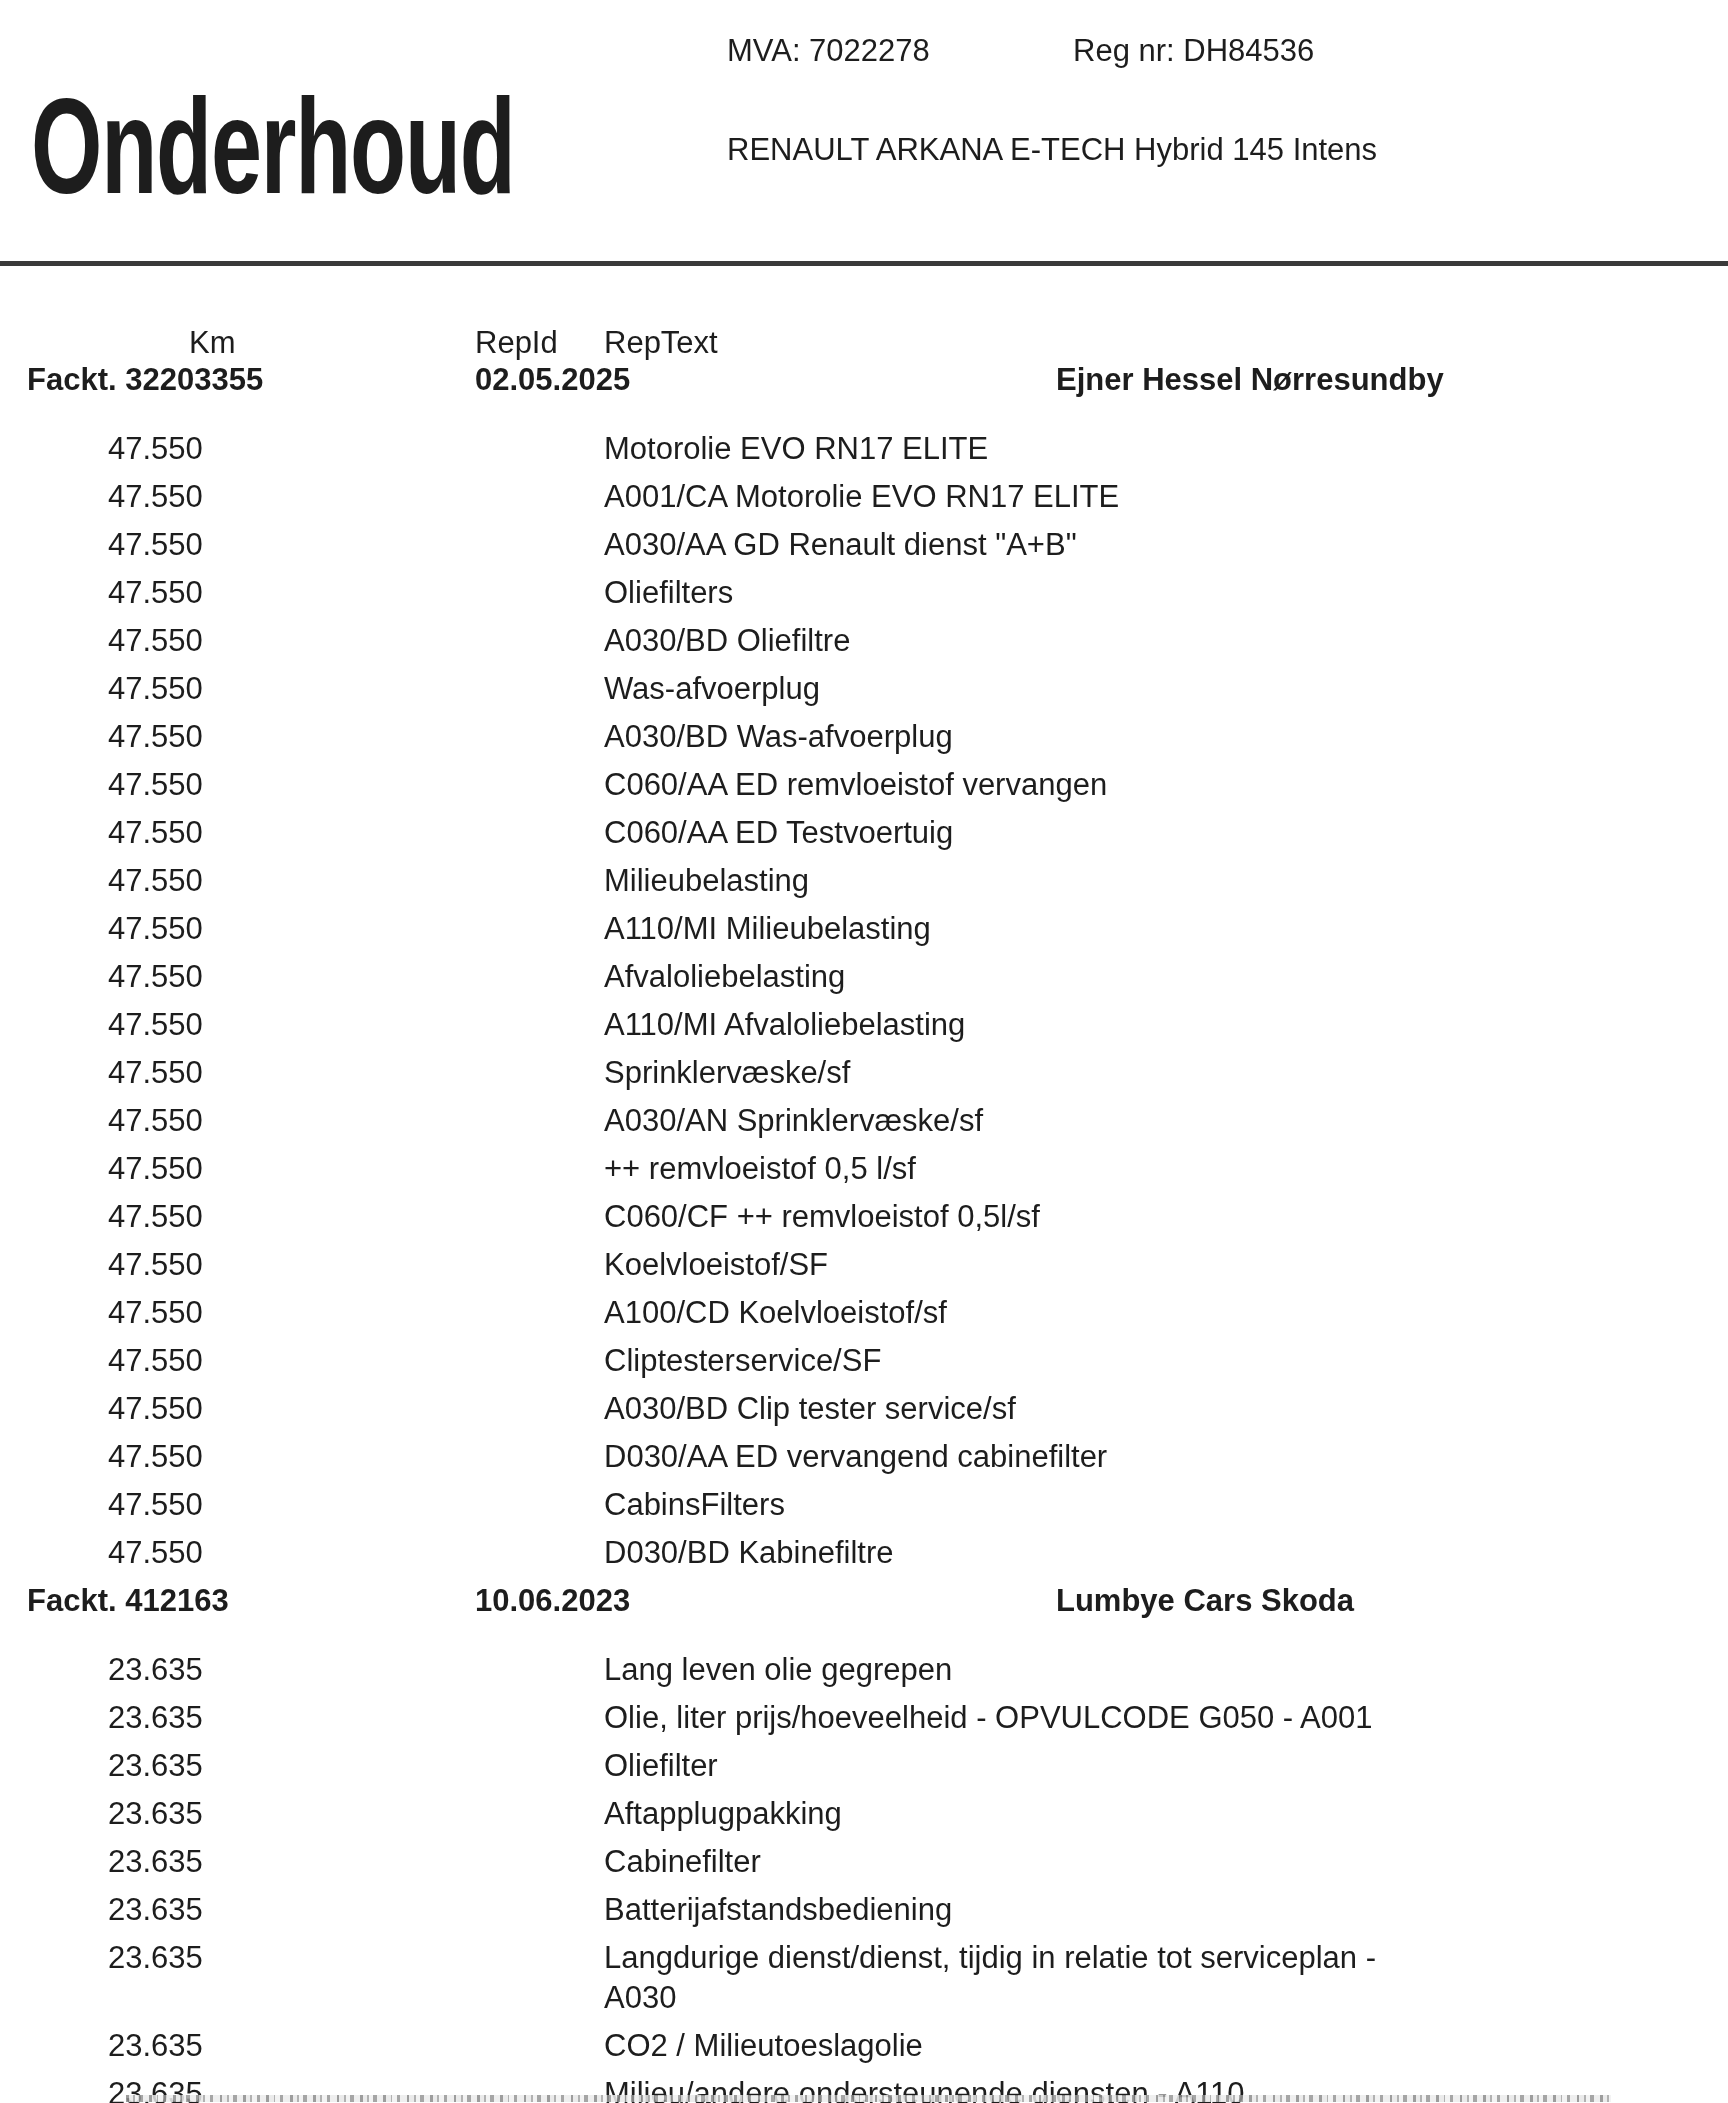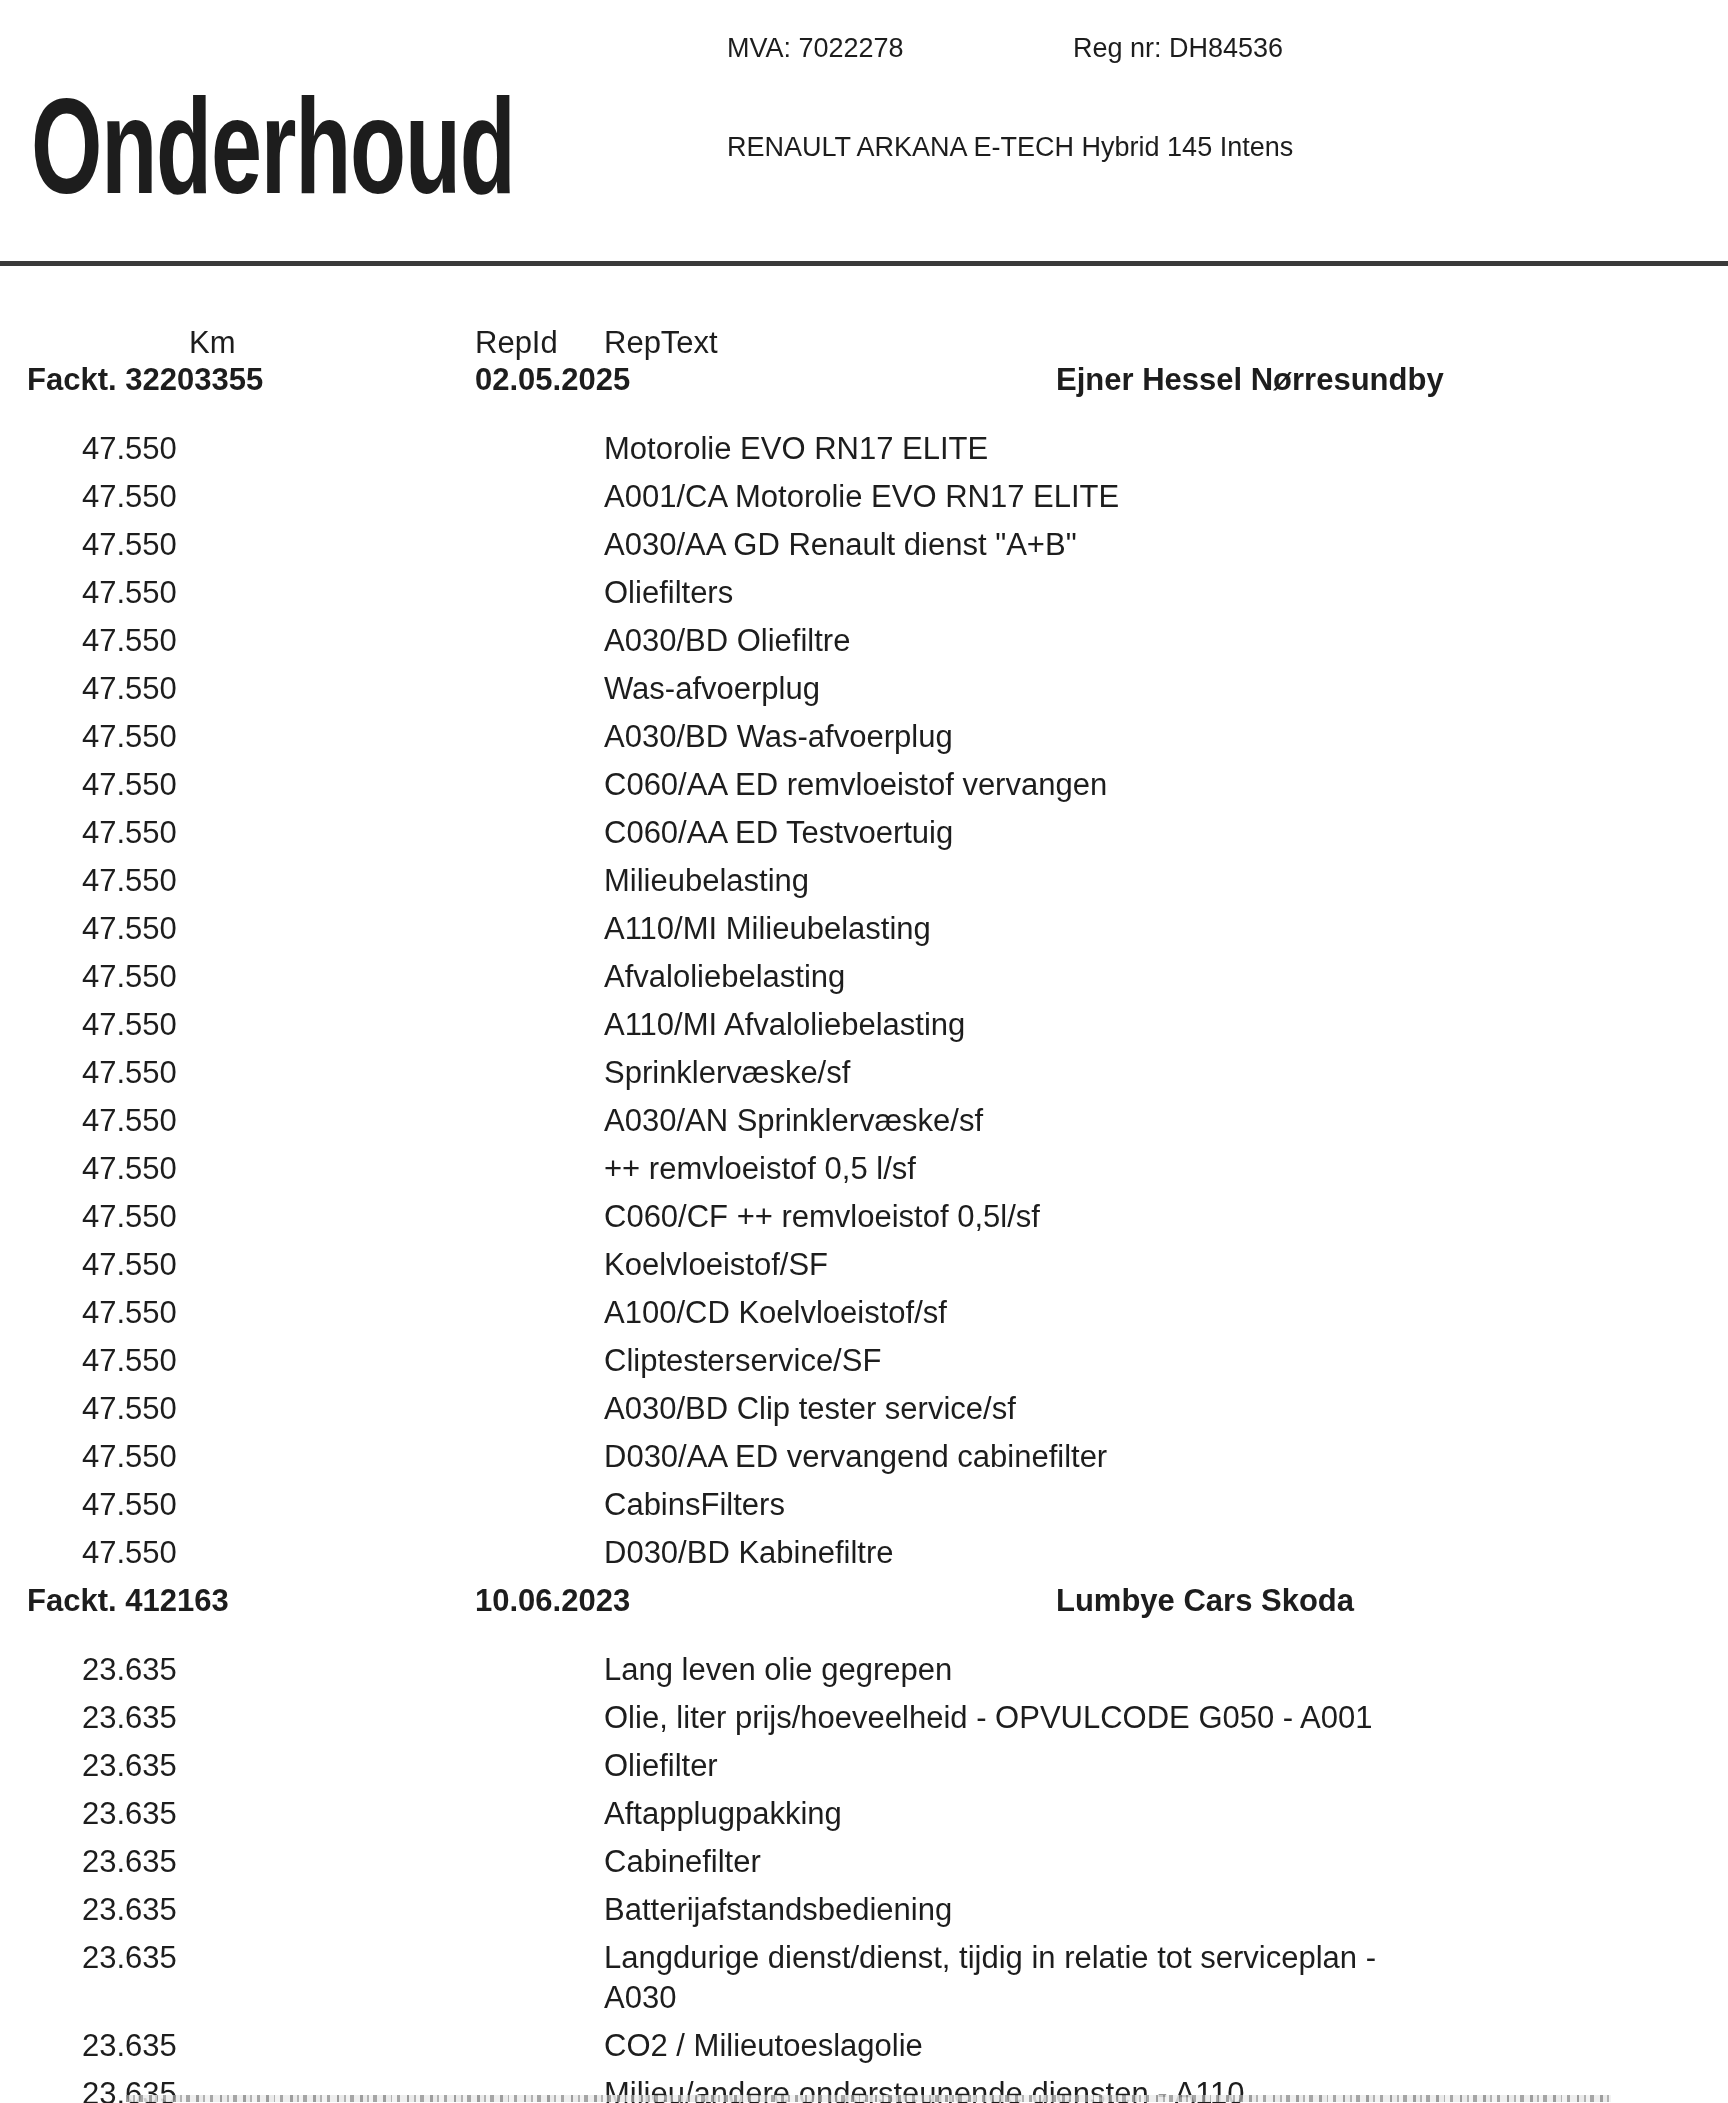--- a/index.html
+++ b/index.html
@@ -12,21 +12,21 @@
     position:relative;
     width:1728px;
     height:2104px;
     background:var(--page-bg);
     color:var(--text);
     font-family:"Liberation Sans","DejaVu Sans",sans-serif;
     overflow:hidden;
   }
   .hdr-small{
     position:absolute;
-    font-size:27px;
+    font-size:31px;
     line-height:1.2;
     white-space:nowrap;
   }
   .mva{left:727px;top:32px;}
   .reg{left:1041px;top:32px;margin-left:32px;}
   .vehicle{left:727px;top:131px;}
   .title{
     position:absolute;
     left:31px;
     top:79px;
@@ -65,21 +65,21 @@
     white-space:nowrap;
   }
   .inv-no{flex:none;box-sizing:border-box;width:475px;padding-left:27px;}
   .inv-date{flex:none;box-sizing:border-box;width:581px;}
   .inv-dealer{flex:1;}
   .service-row{
     display:flex;
     font-size:31px;line-height:40px;
     margin-bottom:8px;
   }
-  .sr-km{flex:none;box-sizing:border-box;width:604px;padding-left:82px;}
+  .sr-km{flex:none;box-sizing:border-box;width:604px;padding-left:108px;}
   .sr-text{flex:1;padding-right:270px;}
   .cutoff{
     position:absolute;
     left:126px;top:2095px;
     width:1485px;height:7.2px;
     background:repeating-linear-gradient(90deg,
       #8d8d8d 0px,#8d8d8d 2.7px,
       #e8e8e8 2.7px,#e8e8e8 7.2px,
       #a5a5a5 7.2px,#a5a5a5 9px,
       #f2f2f2 9px,#f2f2f2 13.5px,

